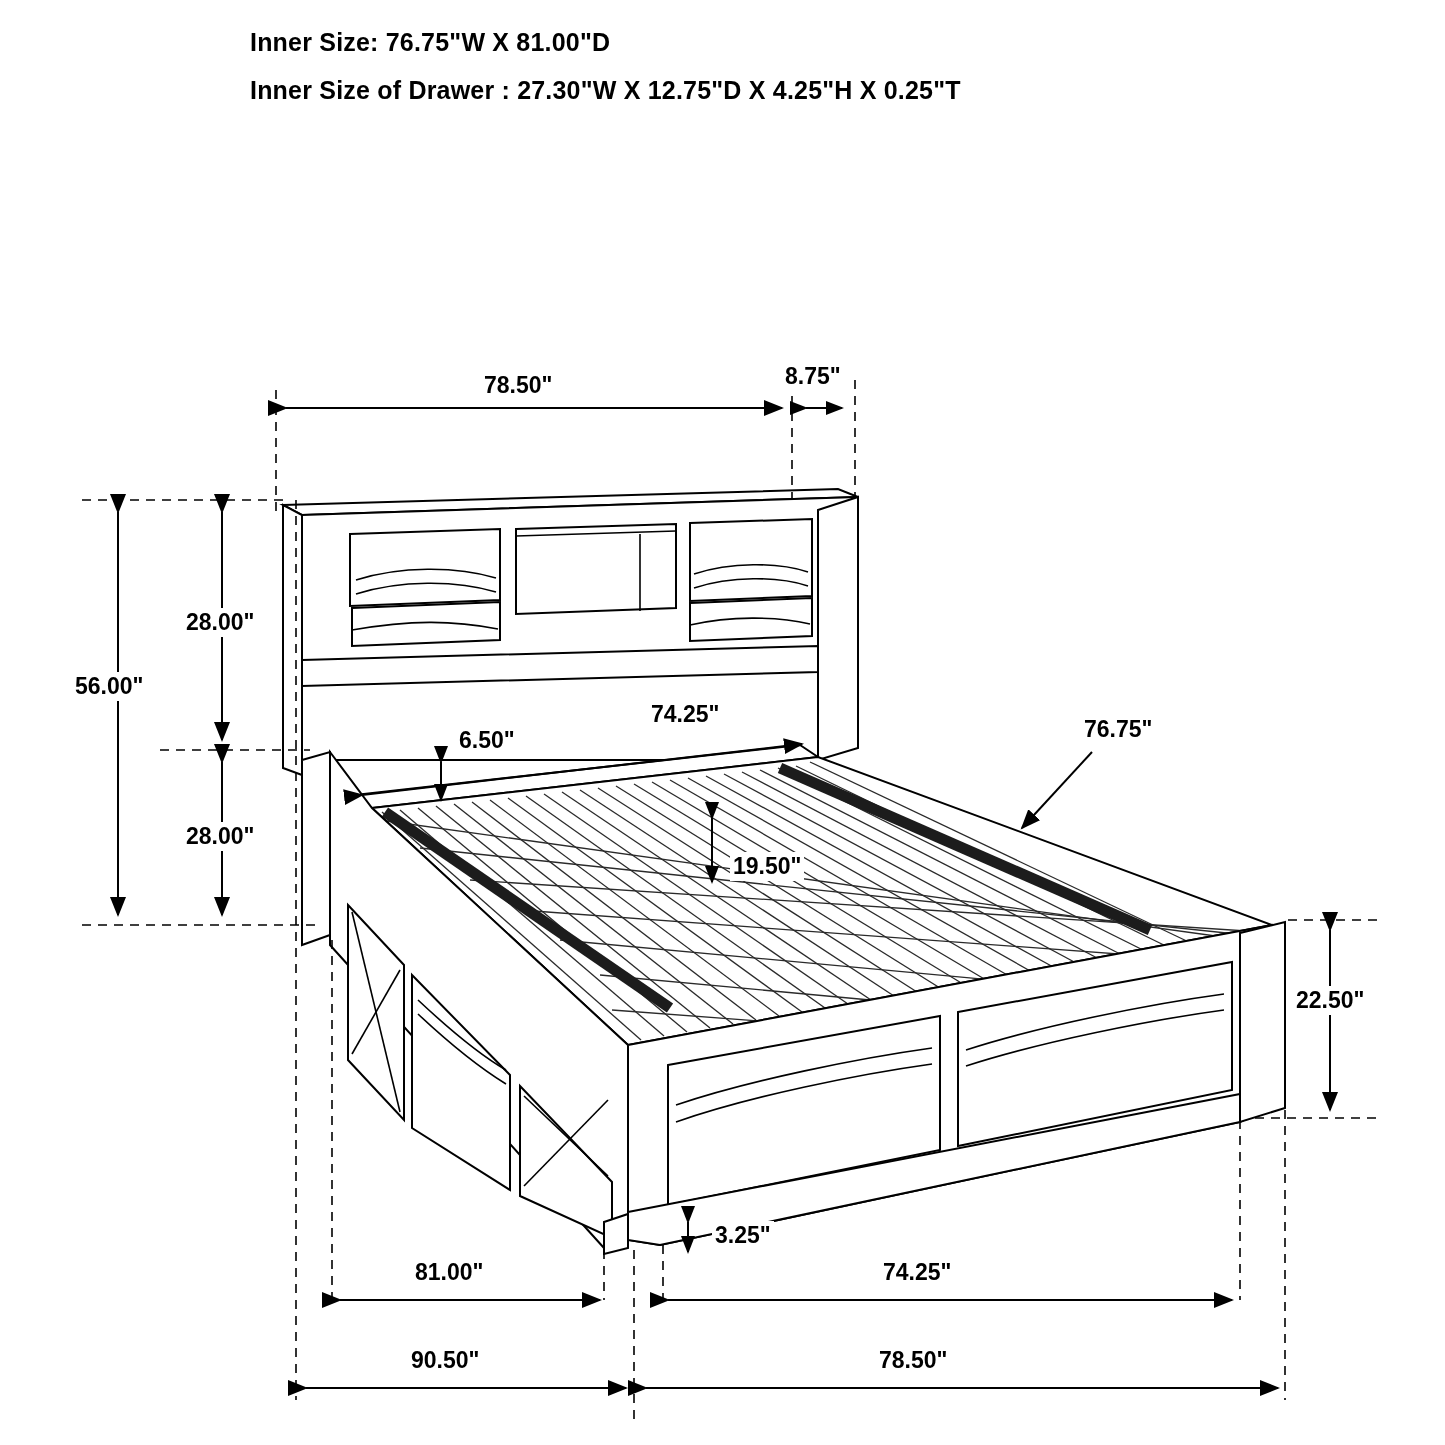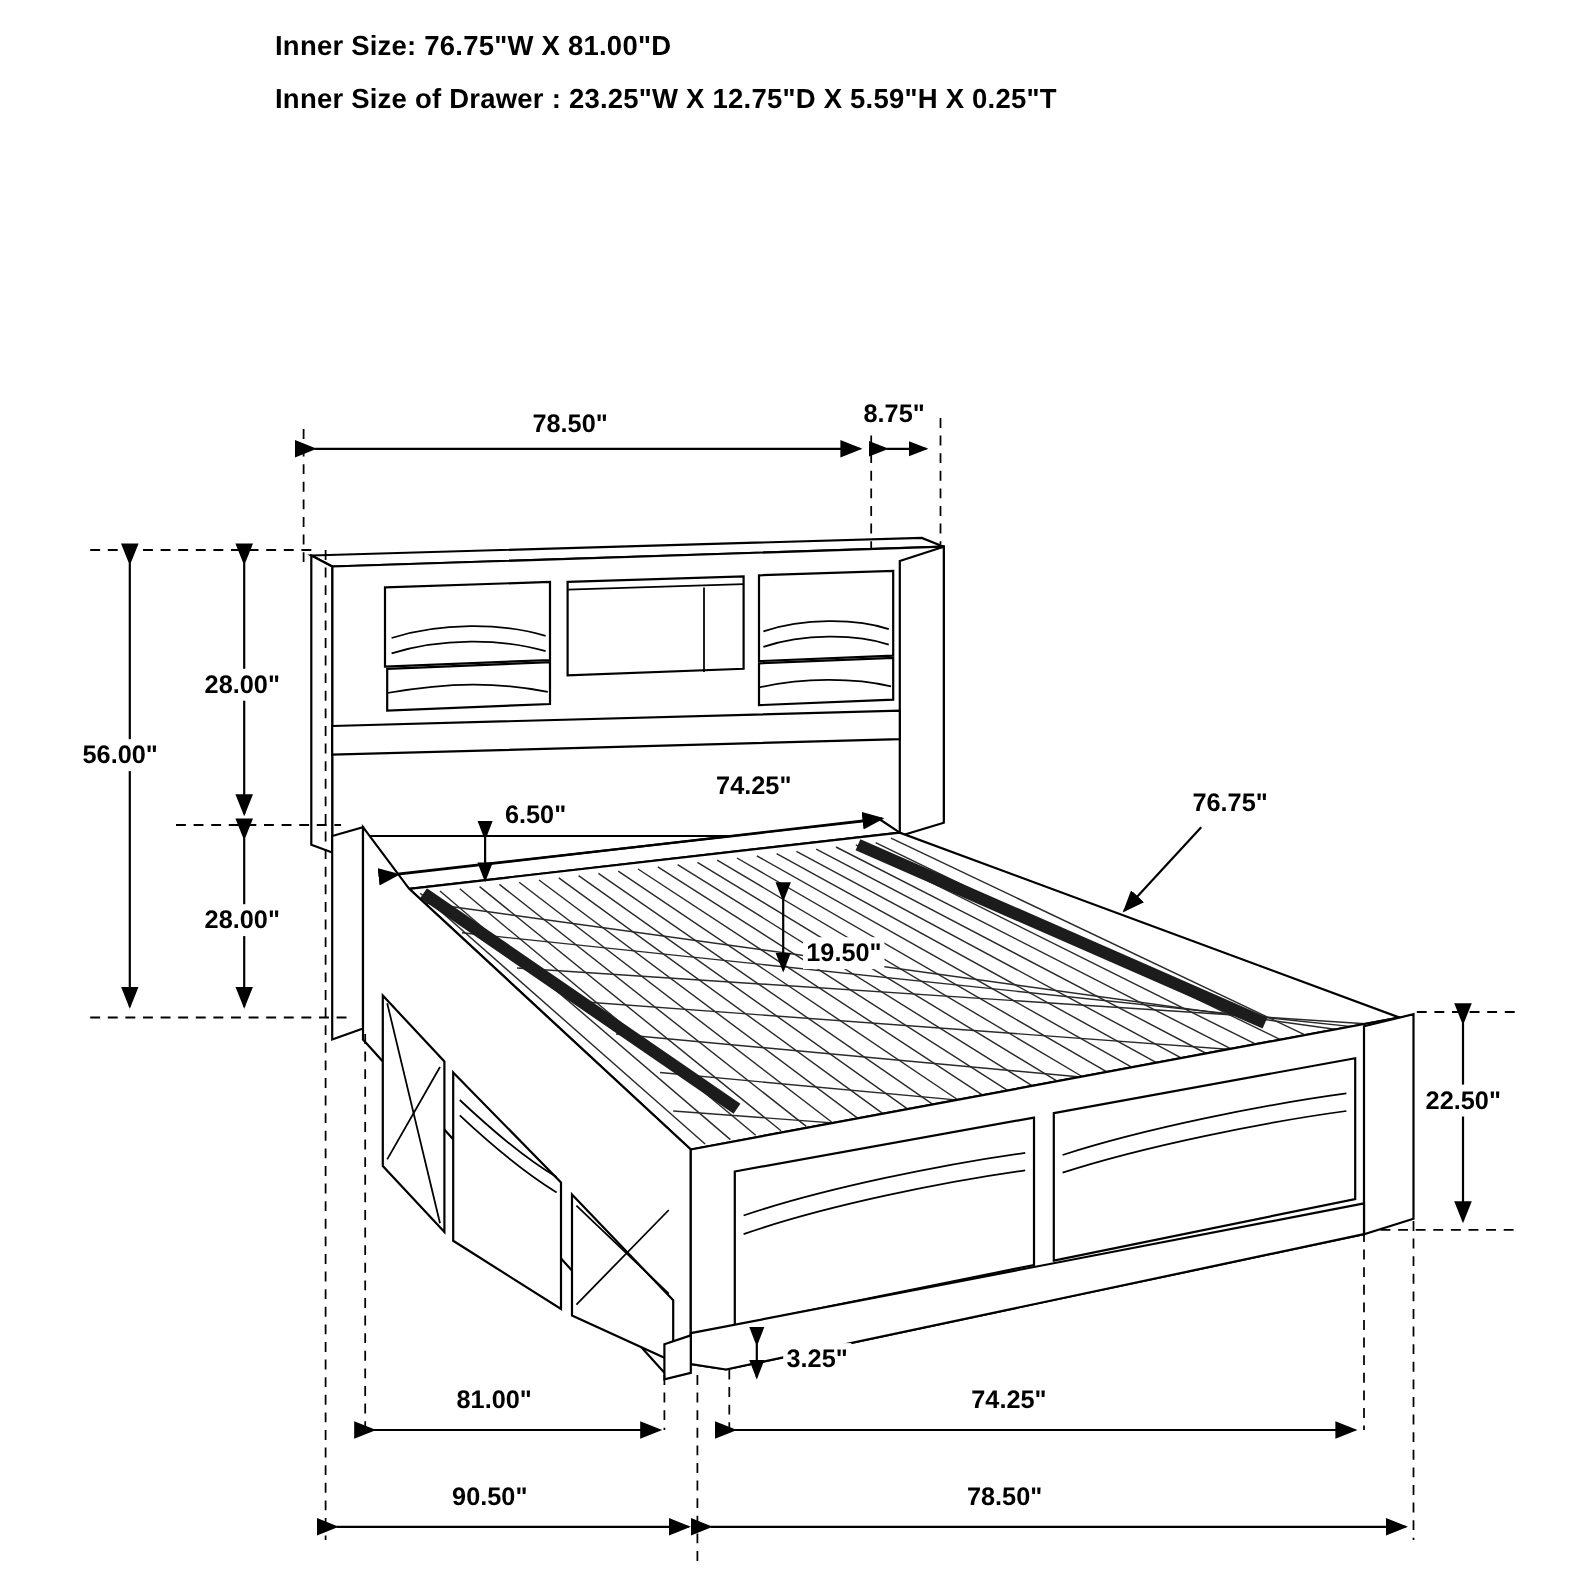--- a/index.html
+++ b/index.html
@@ -48,21 +48,21 @@
   .bar { stroke: #1c1c1c; stroke-width: 11; fill: none; }
   .slat { stroke: #2a2a2a; stroke-width: 1.3; fill: none; }
   .fillw { fill: #ffffff; stroke: #000; stroke-width: 2; }
 </style>
 </head>
 <body>
 
 <div id="page">
 
   <div class="note" id="note1">Inner Size: 76.75"W X 81.00"D</div>
-  <div class="note" id="note2">Inner Size of Drawer : 23.25"W X 12.75"D X 5.59"H X 0.25"T</div>
+  <div class="note" id="note2">Inner Size of Drawer : 27.30"W X 12.75"D X 4.25"H X 0.25"T</div>
 
   <svg class="overlay" viewBox="0 0 1445 1445">
     <defs>
       <marker id="ah" markerWidth="12" markerHeight="12" refX="9" refY="4" orient="auto">
         <path d="M0,0 L10,4 L0,8 z" fill="#000"></path>
       </marker>
       <marker id="ahs" markerWidth="10" markerHeight="10" refX="8" refY="3.5" orient="auto">
         <path d="M0,0 L9,3.5 L0,7 z" fill="#000"></path>
       </marker>
     </defs>

